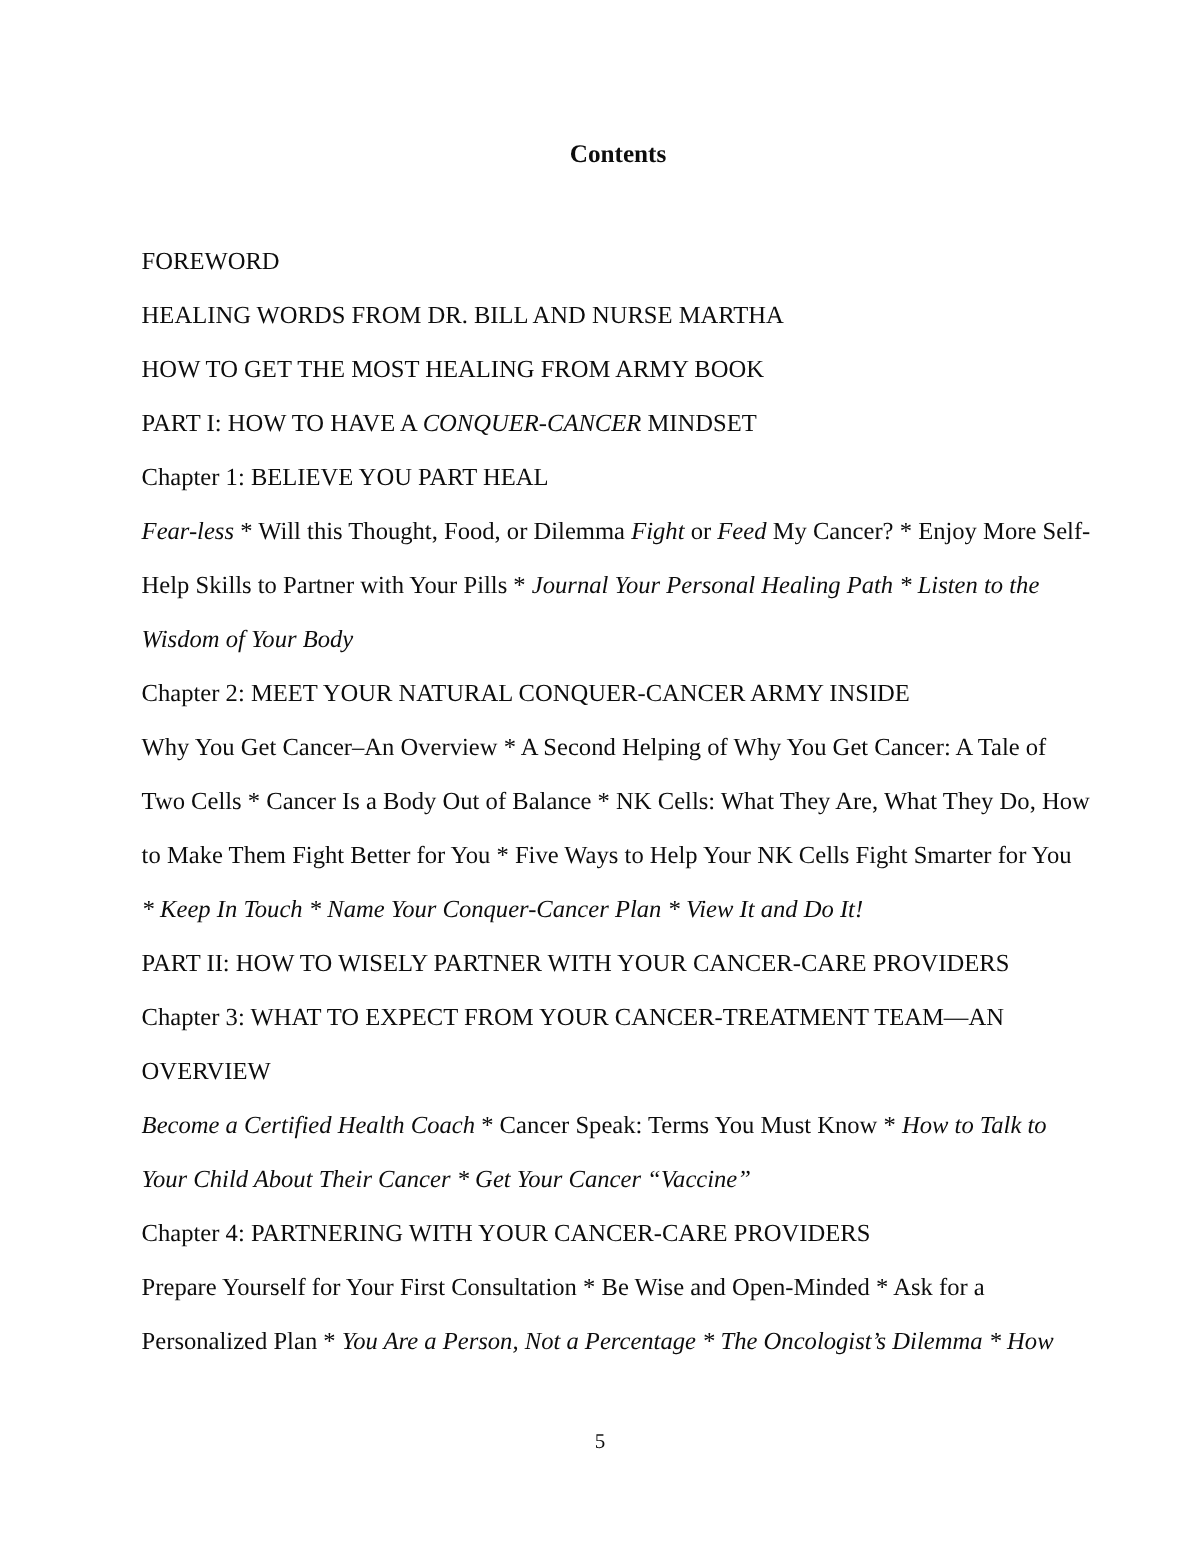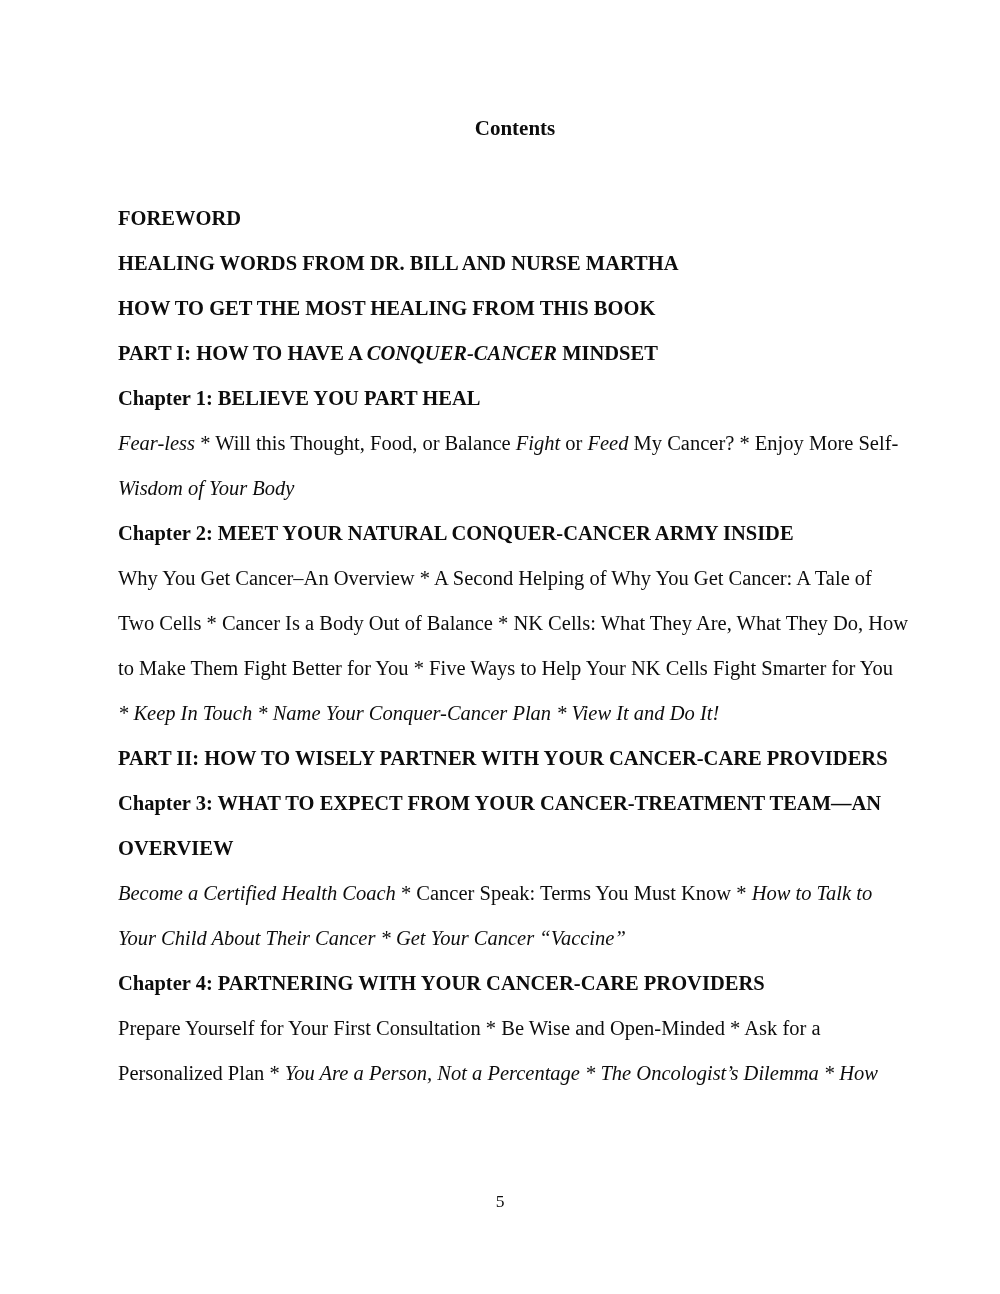--- a/index.html
+++ b/index.html
@@ -32,45 +32,46 @@
     left: 118px;
     top: 208px;
     width: 790px;
   }
   .toc-line {
     margin: 0 0 24px 0;
     font-size: 20.5px;
     line-height: 21px;
     white-space: nowrap;
   }
-  .toc-line span.b { font-weight: bold; text-align: right; }
+  .toc-line span.b { font-weight: normal; text-align: right; }
   .toc-line span.i { font-style: italic; margin-top: 12px; }
   .page-number {
     position: absolute;
     top: 1192px;
     left: 0;
     width: 100%;
     text-align: center;
     font-size: 17.5px;
     line-height: 18px;
   }
 </style>
 </head>
 <body>
 
 <div class="page">
   <div class="doc-title">Contents</div>
 
   <div class="toc">
       <p class="toc-line"><span class="b">FOREWORD</span></p>
       <p class="toc-line"><span class="b">HEALING WORDS FROM DR. BILL AND NURSE MARTHA</span></p>
-      <p class="toc-line"><span class="b">HOW TO GET THE MOST HEALING FROM THIS BOOK</span></p>
+      <p class="toc-line"><span class="b">HOW TO GET THE MOST HEALING FROM ARMY BOOK</span></p>
       <p class="toc-line"><span class="b">PART I: HOW TO HAVE A </span><span class="b i">CONQUER-CANCER</span><span class="b"> MINDSET</span></p>
       <p class="toc-line"><span class="b">Chapter 1: BELIEVE YOU PART HEAL</span></p>
-      <p class="toc-line"><span class="i">Fear-less</span><span> * Will this Thought, Food, or Balance </span><span class="i">Fight</span><span> or </span><span class="i">Feed</span><span> My Cancer? * Enjoy More Self-</span></p>
+      <p class="toc-line"><span class="i">Fear-less</span><span> * Will this Thought, Food, or Dilemma </span><span class="i">Fight</span><span> or </span><span class="i">Feed</span><span> My Cancer? * Enjoy More Self-</span></p>
+      <p class="toc-line"><span>Help Skills to Partner with Your Pills * </span><span class="i">Journal Your Personal Healing Path * Listen to the</span></p>
       <p class="toc-line"><span class="i">Wisdom of Your Body</span></p>
       <p class="toc-line"><span class="b">Chapter 2: MEET YOUR NATURAL CONQUER-CANCER ARMY INSIDE</span></p>
       <p class="toc-line"><span>Why You Get Cancer–An Overview * A Second Helping of Why You Get Cancer: A Tale of</span></p>
       <p class="toc-line"><span>Two Cells * Cancer Is a Body Out of Balance * NK Cells: What They Are, What They Do, How</span></p>
       <p class="toc-line"><span>to Make Them Fight Better for You * Five Ways to Help Your NK Cells Fight Smarter for You</span></p>
       <p class="toc-line"><span class="i">* Keep In Touch * Name Your Conquer-Cancer Plan * View It and Do It!</span></p>
       <p class="toc-line"><span class="b">PART II: HOW TO WISELY PARTNER WITH YOUR CANCER-CARE PROVIDERS</span></p>
       <p class="toc-line"><span class="b">Chapter 3: WHAT TO EXPECT FROM YOUR CANCER-TREATMENT TEAM—AN</span></p>
       <p class="toc-line"><span class="b">OVERVIEW</span></p>
       <p class="toc-line"><span class="i">Become a Certified Health Coach</span><span> * Cancer Speak: Terms You Must Know * </span><span class="i">How to Talk to</span></p>

